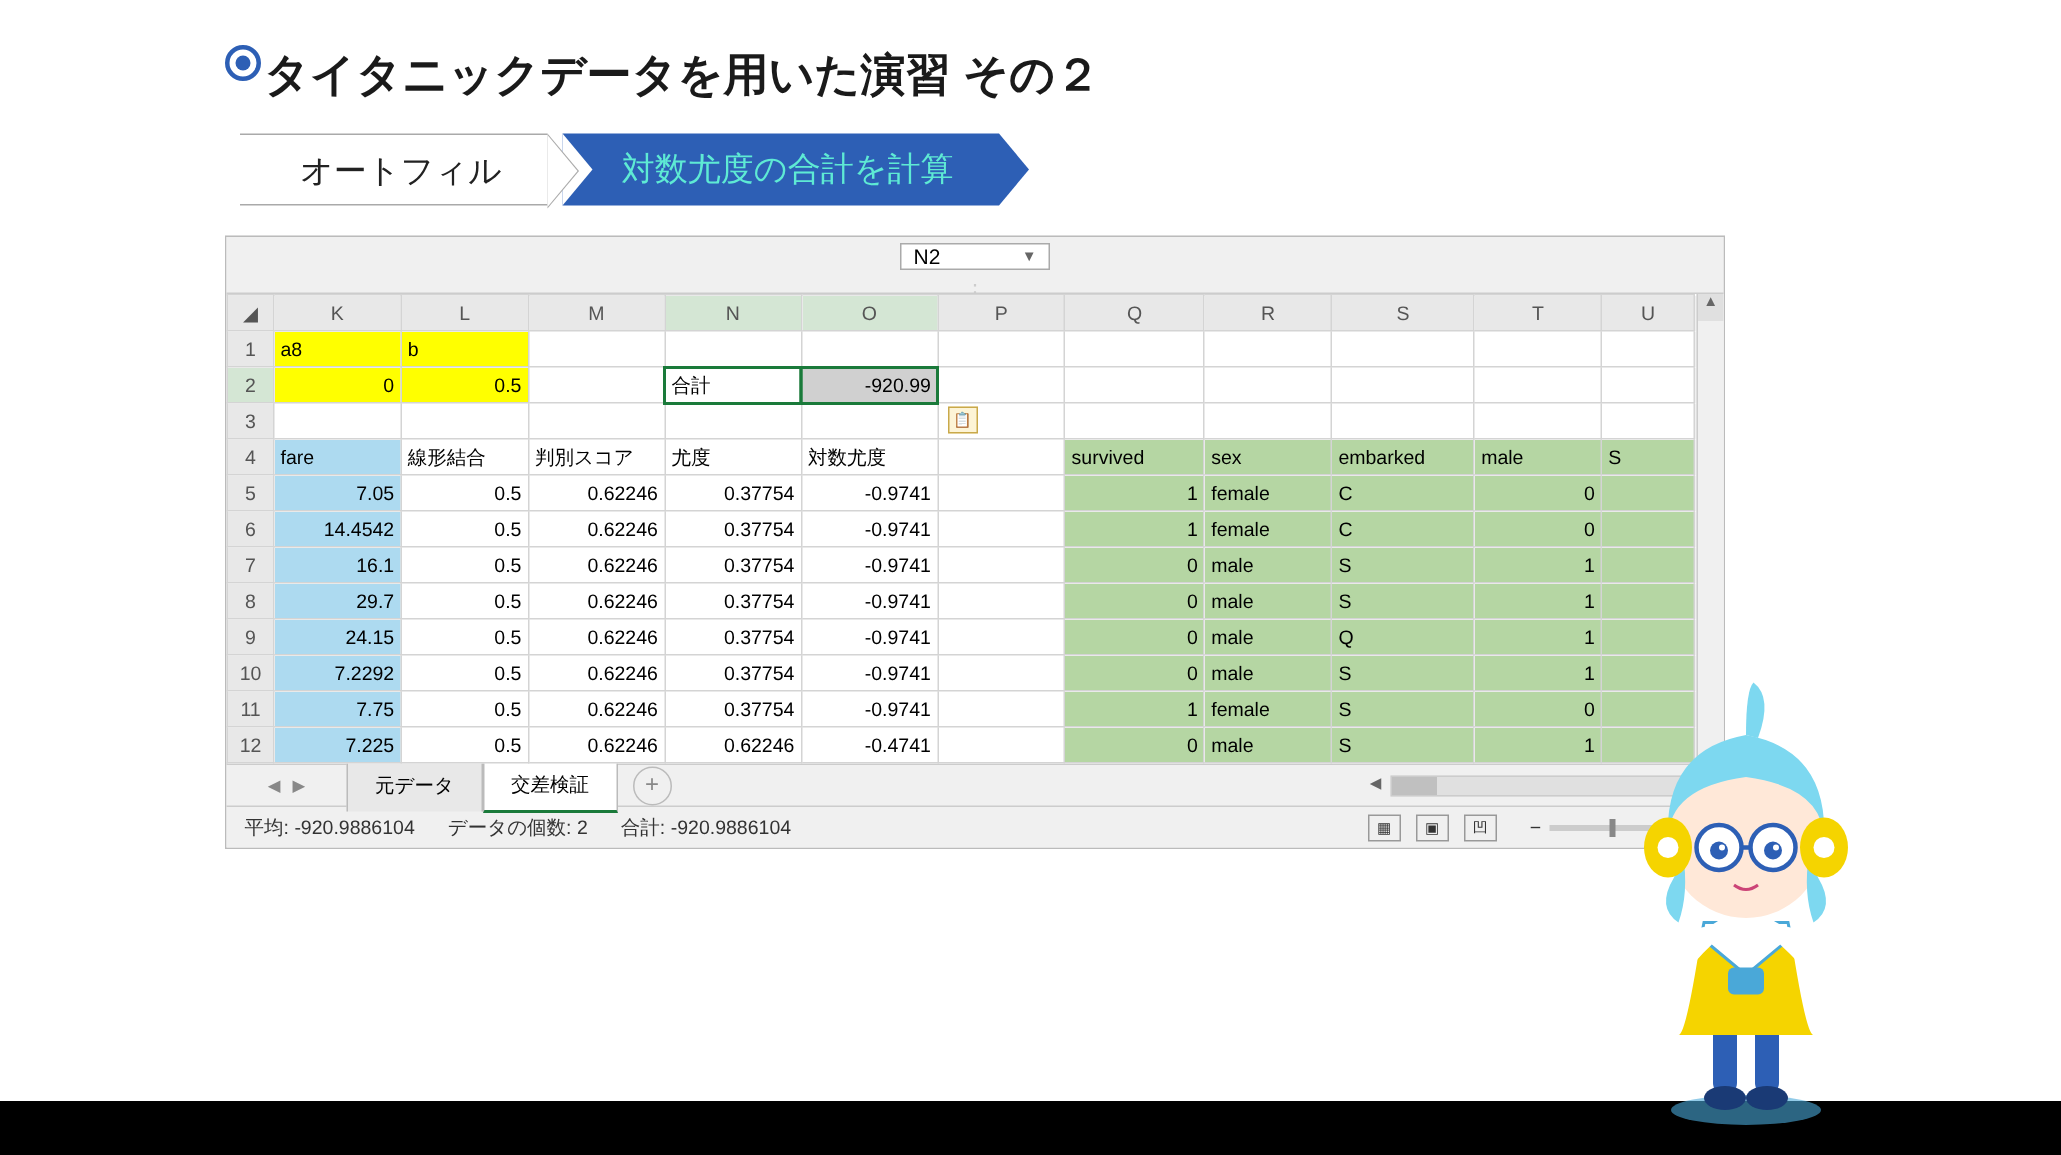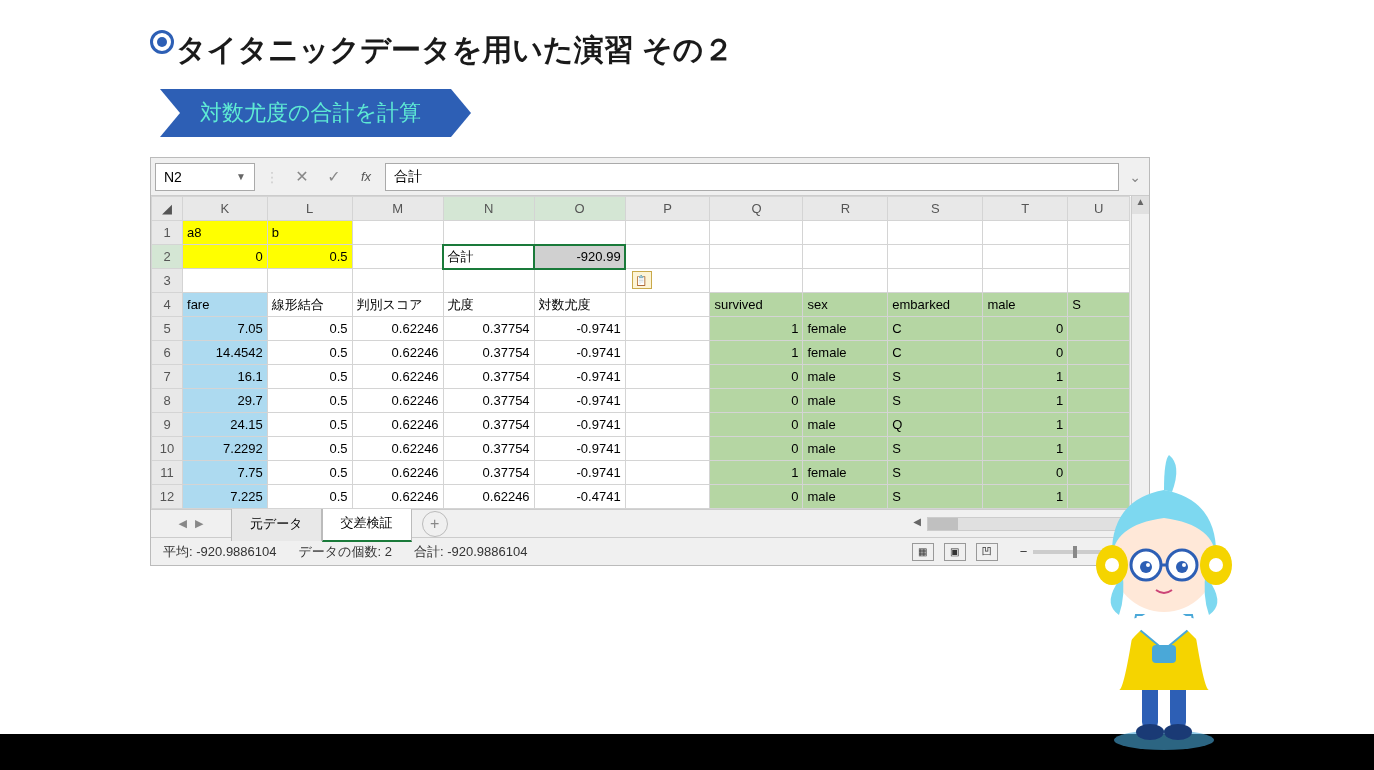--- a/index.html
+++ b/index.html
@@ -15,21 +15,21 @@
 .chevrons { display: flex; gap: 0; margin: 18px 0 20px 0; }
 .chev { position: relative; height: 48px; line-height: 48px; padding: 0 30px 0 40px; font-size: 22px; }
 .chev::before, .chev::after { content: ""; position: absolute; top: 0; width: 0; height: 0; border-top: 24px solid transparent; border-bottom: 24px solid transparent; }
 .chev-white { background: #fff; border-top: 1px solid #aaa; border-bottom: 1px solid #aaa; color: #222; }
 .chev-white::after { right: -20px; border-left: 20px solid #fff; z-index: 2; }
 .chev-white .chev-border-after { position: absolute; right: -21px; top: -1px; width: 0; height: 0; border-top: 25px solid transparent; border-bottom: 25px solid transparent; border-left: 21px solid #aaa; z-index: 1; }
 .chev-blue { background: #2d5fb5; color: #5eead4; }
 .chev-blue::before { left: 0; border-left: 20px solid #fff; }
 .chev-blue::after { right: -20px; border-left: 20px solid #2d5fb5; }
 .excel { border: 1px solid #bbb; background: #f5f5f5; width: 1000px; font-size: 14px; }
-.fbar { display: flex; align-items: center; height: 38px; border-bottom: 1px solid #ccc; padding: 4px; gap: 6px; background: #f0f0f0; }
+.fbar { display: flex; align-items: center; height: 38px; border-bottom: 1px solid #ccc; padding: 4px; gap: 6px; background: #f0f0f0; flex-direction: column; }
 .namebox { width: 100px; height: 28px; border: 1px solid #aaa; background: #fff; padding: 0 8px; display: flex; align-items: center; justify-content: space-between; }
 .namebox-arrow { font-size: 10px; color: #666; }
 .fbar-sep { color: #ccc; padding: 0 4px; }
 .fbar-btn { width: 26px; text-align: center; color: #888; font-size: 16px; }
 .fbar-fx { font-style: italic; color: #555; font-size: 13px; }
 .fbar-input { flex: 1; height: 28px; border: 1px solid #aaa; background: #fff; padding: 0 8px; display: flex; align-items: center; }
 .fbar-expand { width: 20px; text-align: center; color: #888; }
 .grid-wrap { background: #fff; position: relative; }
 table.sheet { border-collapse: collapse; width: 100%; table-layout: fixed; }
 .sheet th, .sheet td { border: 1px solid #d4d4d4; height: 24px; padding: 0 4px; font-size: 13px; font-weight: normal; text-align: right; white-space: nowrap; overflow: hidden; }
@@ -70,20 +70,21 @@
 
 <div class="slide">
   <div class="title-row">
     <div class="bullet-outer">
         <div class="bullet-inner"></div>
       </div>
     <div class="title-text">タイタニックデータを用いた演習 その２</div>
   </div>
 
   <div class="chevrons">
+    <div class="chev chev-white" style="margin-left:10px"><span>オートフィル</span><span class="chev-border-after"></span></div>
     <div class="chev chev-blue" style="margin-left:10px"><span>対数尤度の合計を計算</span></div>
   </div>
 
   <div class="excel">
     <div class="fbar">
       <div class="namebox">
         <span>N2</span>
         <span class="namebox-arrow">▼</span>
       </div>
       <span class="fbar-sep">⋮</span>

